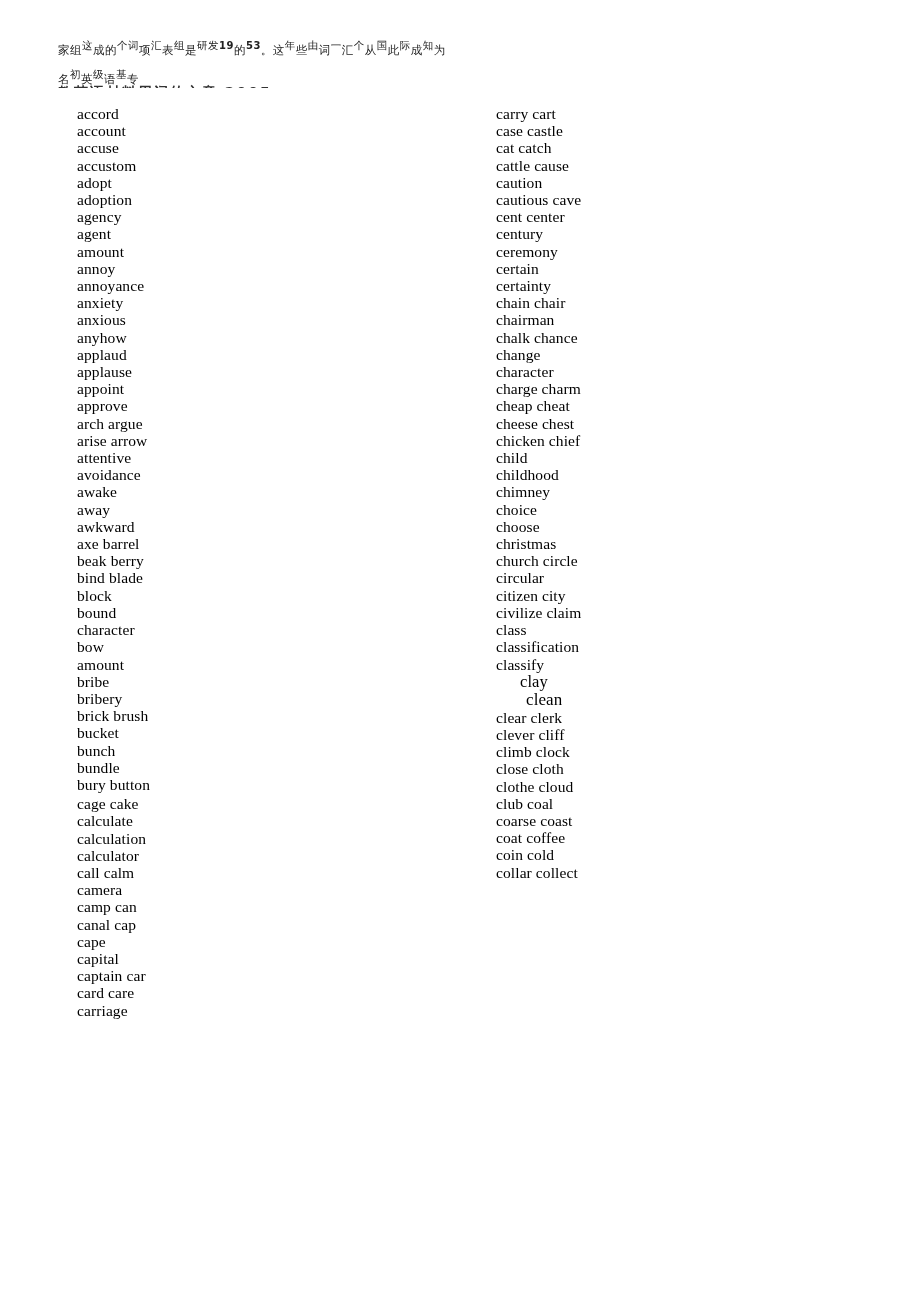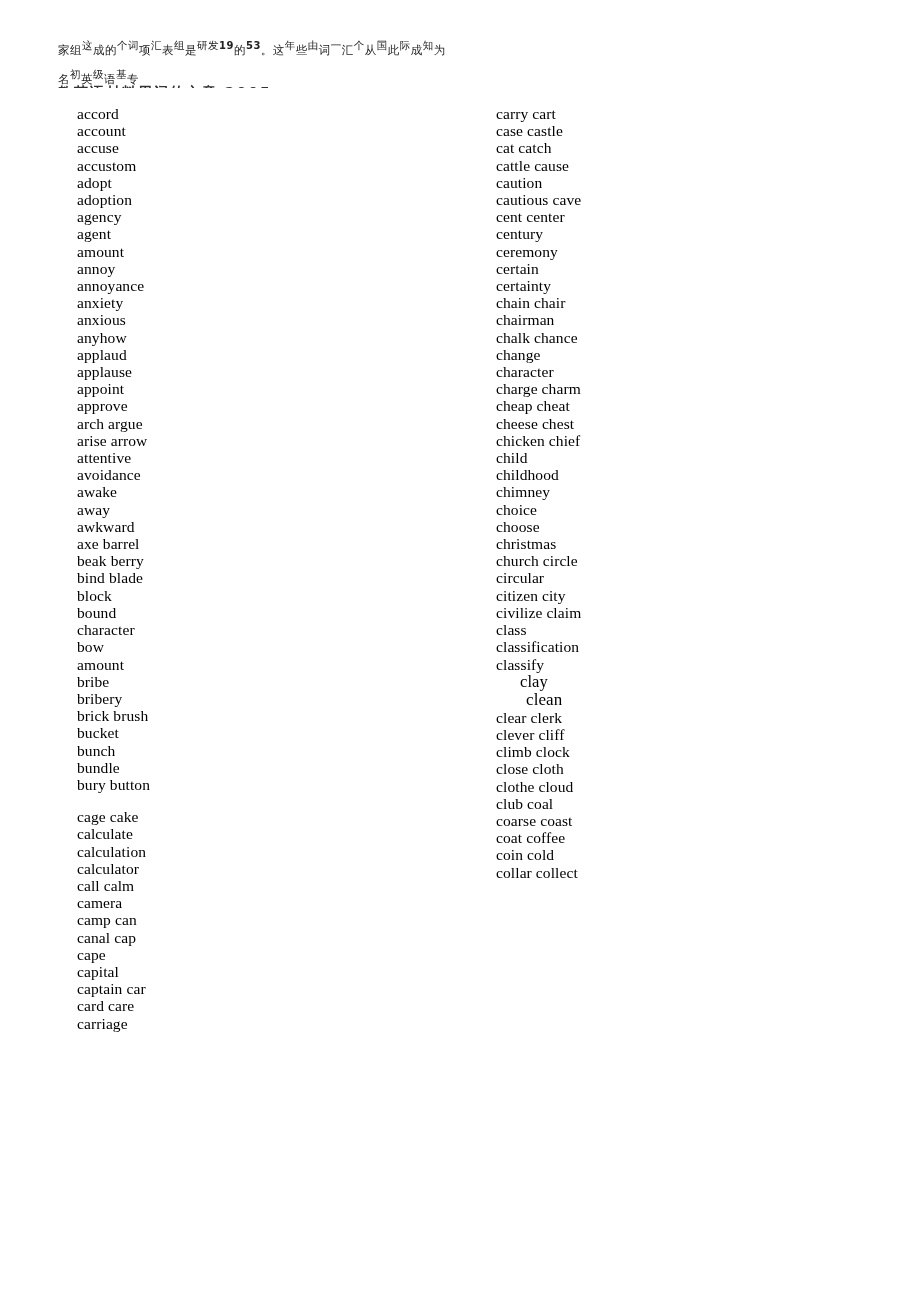--- a/index.html
+++ b/index.html
@@ -64,21 +64,21 @@
   }
   .col-left  { left: 77px;  width: 400px; }
   .col-right { left: 496px; width: 400px; }
 
   .word {
     font-size: 15.5px;
     line-height: 17.2px;
     white-space: nowrap;
     letter-spacing: 0.1px;
   }
-  .word.gap { margin-top: 15px; }
+  .word.gap { margin-top: 2px; }
   .word.indent {
     padding-left: 24px;
     font-size: 16.5px;
     line-height: 18px;
   }
   .word.indent2 {
     padding-left: 30px;
     font-size: 17px;
     line-height: 18px;
   }

